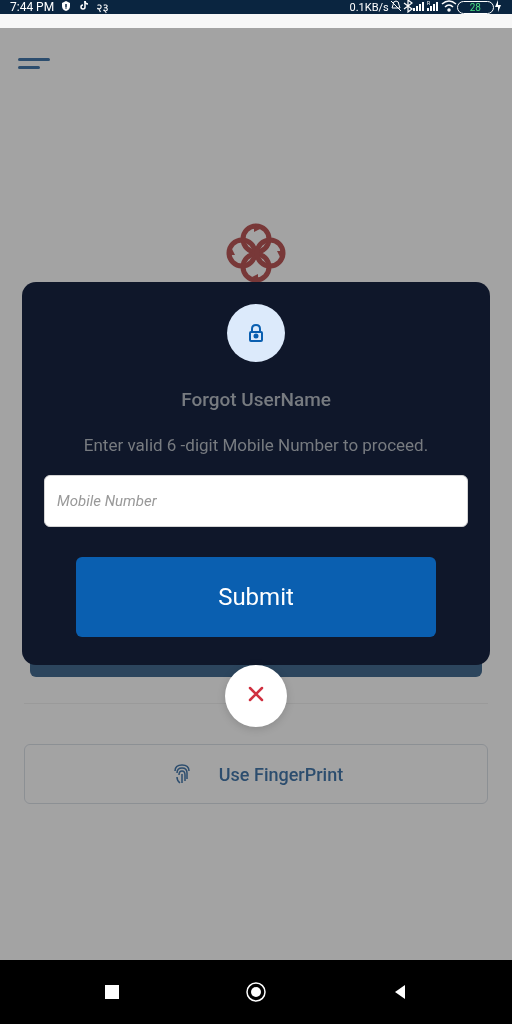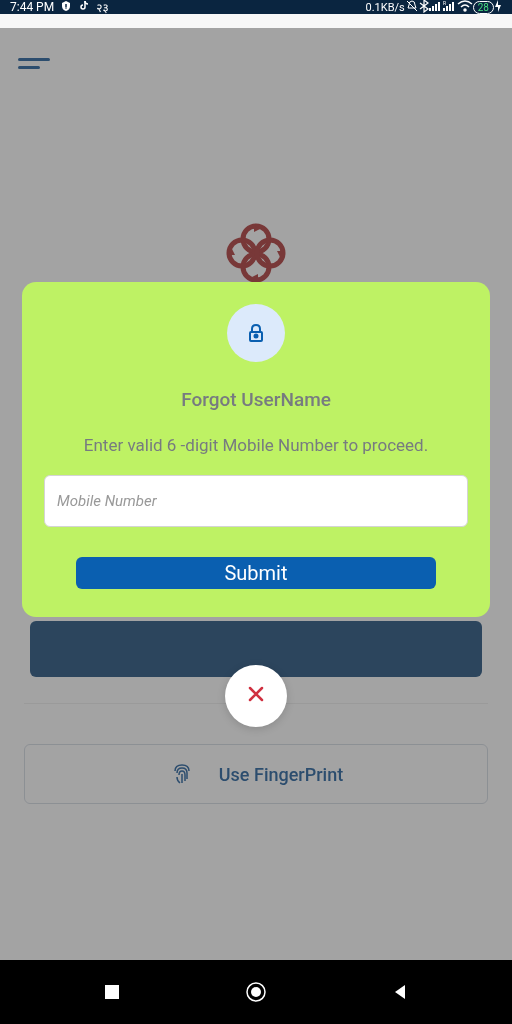--- a/index.html
+++ b/index.html
@@ -1,21 +1,21 @@
 <!DOCTYPE html>
 <html><head>
   <meta charset="utf-8">
   <style>
     * { margin: 0; padding: 0; box-sizing: border-box; font-family: -apple-system, BlinkMacSystemFont, 'Segoe UI', Roboto, sans-serif; }
     body { width: 512px; height: 1024px; background: #f7f7f7; position: relative; overflow: hidden; }
     
     .status-bar { height: 14px; background: #0a2540; color: white; display: flex; align-items: center; padding: 0 10px; font-size: 12px; justify-content: space-between; }
     .status-left { display: flex; align-items: center; gap: 6px; }
     .status-right { display: flex; align-items: center; font-size: 11px; }
-    .battery { border: 1px solid white; border-radius: 8px; padding: 0 4px; font-size: 10px; display: inline-flex; align-items: center; }
+    .battery { border: 1px solid white; border-radius: 8px; padding: 0 12px; font-size: 10px; display: inline-flex; align-items: center; }
     .battery-fill { color: #4ade80; }
     
     .header { padding: 18px; }
     .hamburger { display: inline-flex; flex-direction: column; gap: 5px; }
     .hamburger span { display: block; height: 3px; background: #084a8c; border-radius: 2px; }
     .hamburger span:nth-child(1) { width: 32px; }
     .hamburger span:nth-child(2) { width: 22px; }
     
     .bg-content { position: absolute; top: 28px; left: 0; right: 0; bottom: 64px; padding-top: 50px; }
     
@@ -25,28 +25,28 @@
     .divider { height: 1px; background: #e5e5e5; margin: 0 24px; margin-top: 410px; }
     
     .fingerprint-btn { margin: 40px 24px 0; border: 1px solid #c9d0d9; border-radius: 6px; padding: 16px; display: flex; align-items: center; justify-content: center; gap: 24px; color: #084a8c; font-size: 18px; font-weight: 500; }
     .fp-icon { width: 26px; height: 26px; }
     
     .signup-row { text-align: center; margin-top: 60px; font-size: 17px; color: #888; }
     .signup-link { color: #084a8c; font-weight: 600; }
     
     .overlay { position: absolute; top: 28px; left: 0; right: 0; bottom: 64px; background: rgba(80,80,80,0.5); }
     
-    .modal { position: absolute; top: 282px; left: 22px; right: 22px; background: #bef264; border-radius: 14px; padding: 22px 22px 28px; }
+    .modal { position: absolute; top: 282px; left: 22px; right: 22px; background: #0f172a; border-radius: 14px; padding: 22px 22px 28px; }
     .modal-icon-wrap { display: flex; justify-content: center; }
     .modal-icon { width: 58px; height: 58px; border-radius: 50%; background: #dceafb; display: flex; align-items: center; justify-content: center; }
     .modal-title { text-align: center; font-size: 19px; color: #777b80; margin-top: 26px; font-weight: 500; }
     .modal-desc { text-align: center; font-size: 17px; color: #777b80; margin-top: 24px; }
     .mobile-input { width: 100%; margin-top: 20px; border: 1px solid #d4d4d4; border-radius: 6px; padding: 16px 12px; font-size: 15px; color: #333; font-style: italic; }
     .mobile-input::placeholder { color: #999; }
-    .submit-btn { width: 85%; margin: 30px auto 0; display: block; background: #0a5fb0; color: white; border: none; border-radius: 6px; padding: 4px; font-size: 20px; }
+    .submit-btn { width: 85%; margin: 30px auto 0; display: block; background: #0a5fb0; color: white; border: none; border-radius: 6px; padding: 26px; font-size: 24px; }
     
     .close-btn { position: absolute; top: 665px; left: 50%; transform: translateX(-50%); width: 62px; height: 62px; border-radius: 50%; background: white; display: flex; align-items: center; justify-content: center; box-shadow: 0 2px 8px rgba(0,0,0,0.15); }
     
     .login-btn-bg { position: absolute; top: 593px; left: 30px; right: 30px; height: 56px; background: #083a6a; border-radius: 6px; }
     
     .nav-bar { position: absolute; bottom: 0; left: 0; right: 0; height: 64px; background: black; display: flex; align-items: center; justify-content: space-around; padding: 0 40px; }
     .nav-item { width: 24px; height: 24px; display: flex; align-items: center; justify-content: center; }
   </style>
 </head>
 <body>

